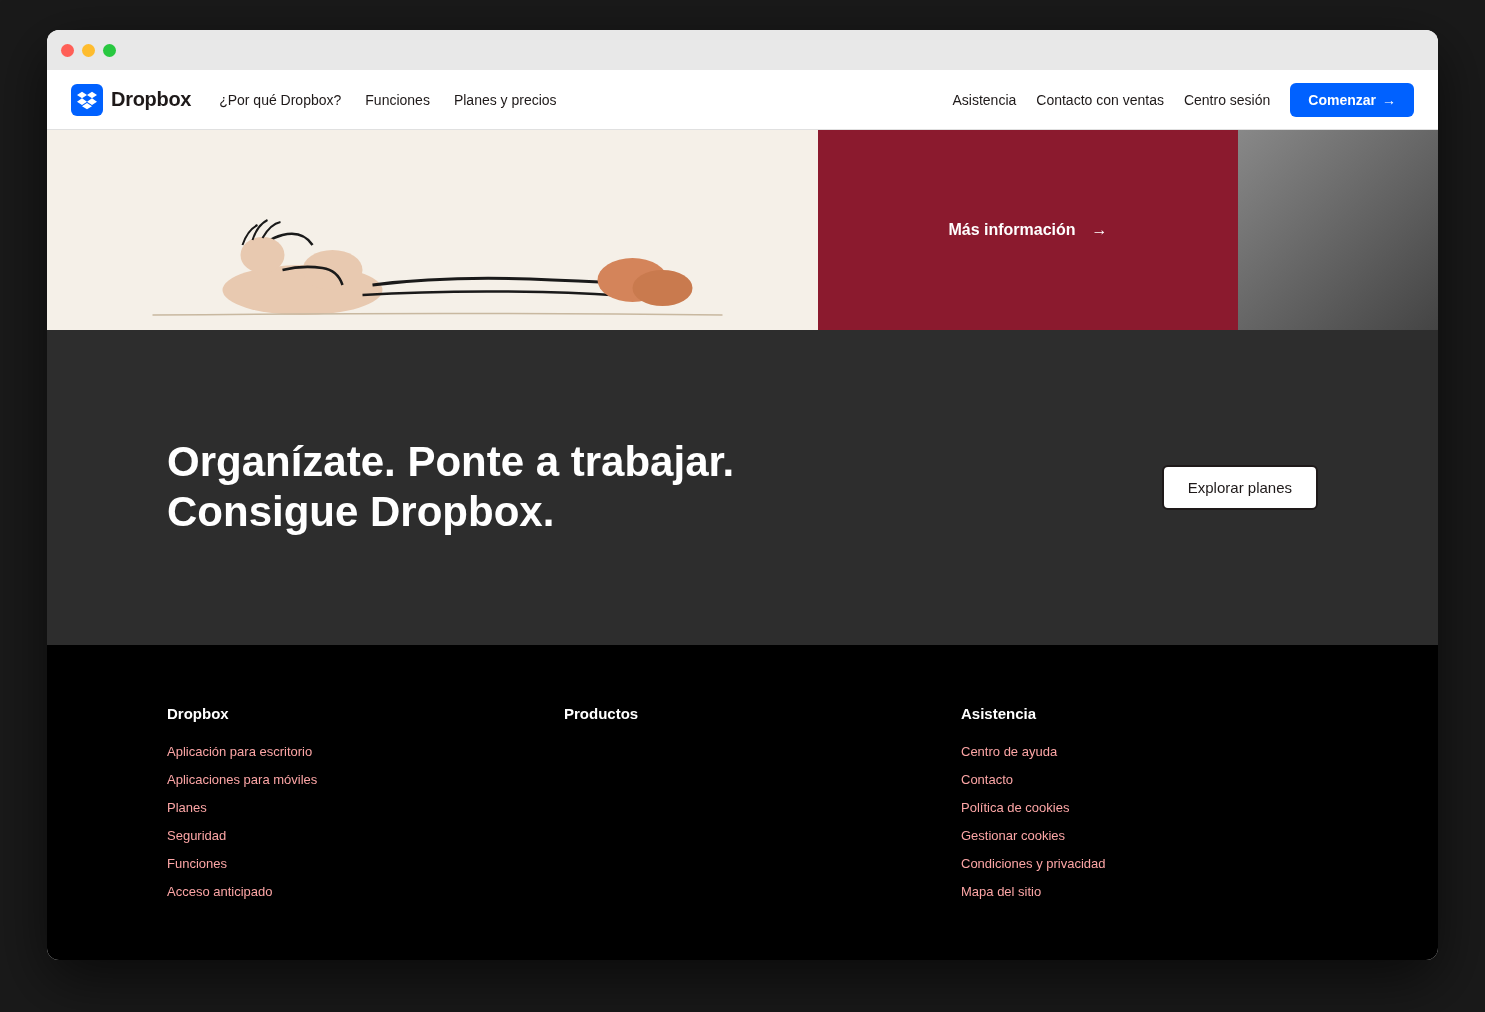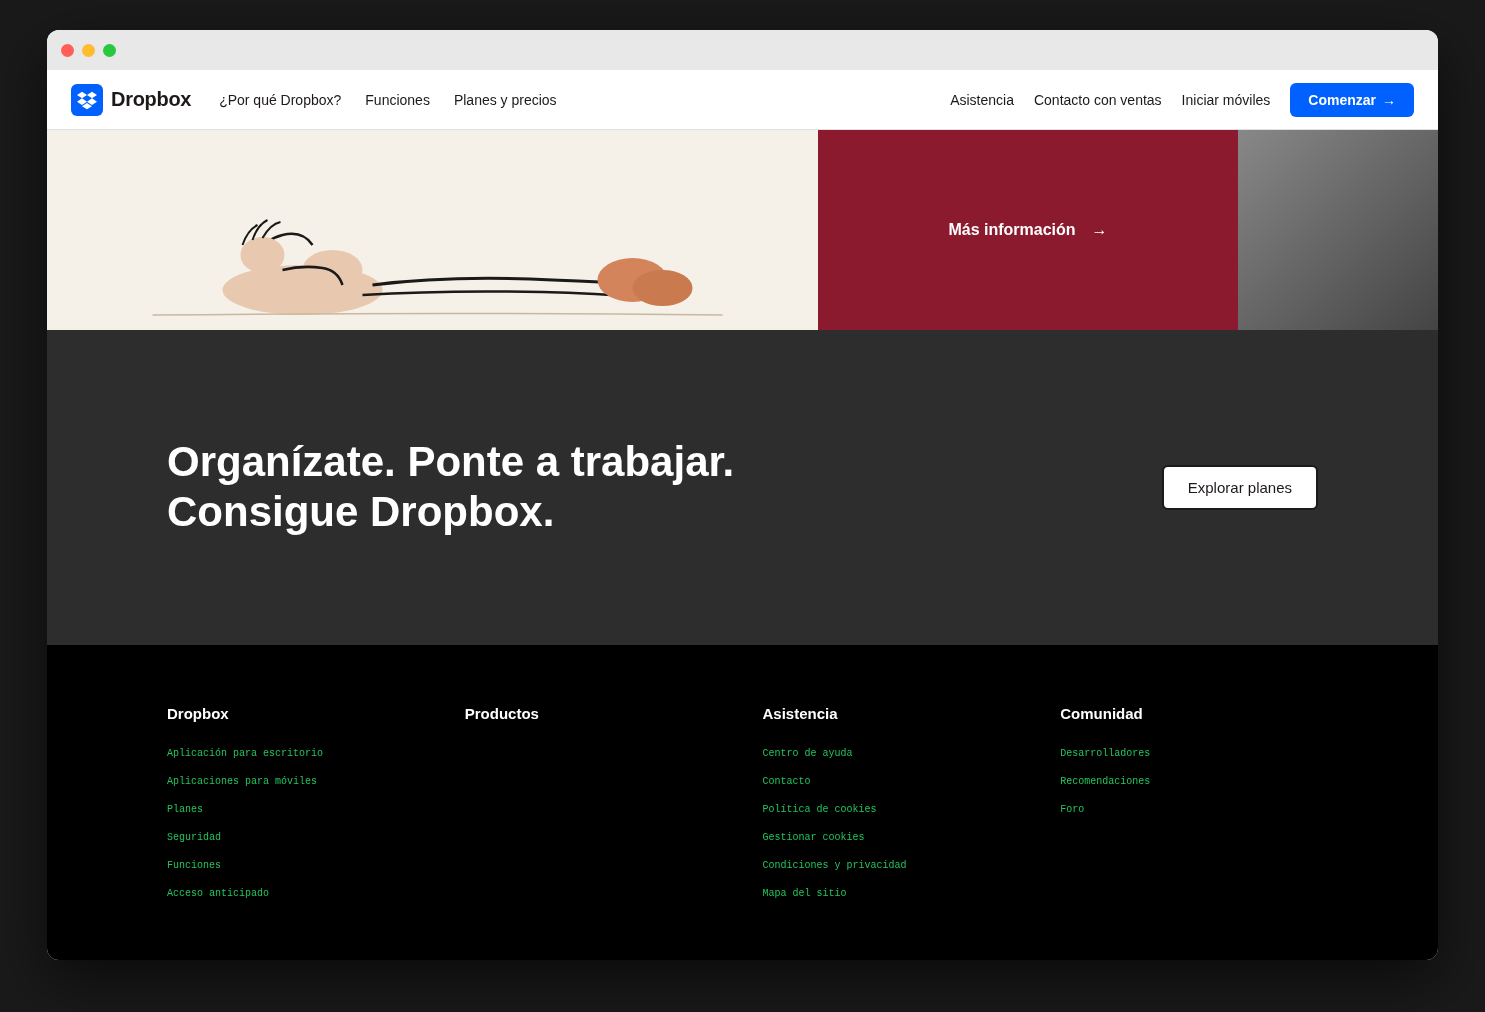--- a/index.html
+++ b/index.html
@@ -234,25 +234,24 @@
     }
 
     .footer-links {
       list-style: none;
       display: flex;
       flex-direction: column;
       gap: 10px;
     }
 
     .footer-links li a {
-      font-size: 10px;
-      color: #22c55e;
+      font-size: 13px;
+      color: #fca5a5;
       text-decoration: none;
       cursor: pointer;
-      font-family: Liberation Mono, monospace;
     }
   </style>
 </head>
 <body>
 
 <div class="browser-window">
 
   <div class="browser-titlebar">
     <div class="traffic-light tl-red"></div>
     <div class="traffic-light tl-yellow"></div>
@@ -271,21 +270,21 @@
 
     <div class="navbar-nav">
       <a class="nav-link">¿Por qué Dropbox?</a>
       <a class="nav-link">Funciones</a>
       <a class="nav-link">Planes y precios</a>
     </div>
 
     <div class="navbar-right">
       <a class="nav-link">Asistencia</a>
       <a class="nav-link">Contacto con ventas</a>
-      <a class="btn-signin">Iniciar móviles</a>
+      <a class="btn-signin">Centro sesión</a>
       <button class="btn-comenzar">
         <span>Comenzar</span>
         <span>→</span>
       </button>
     </div>
   </nav>
 
   <div class="hero-banner">
     <div class="hero-left">
 
@@ -361,23 +360,15 @@
       <ul class="footer-links">
         <li><a>Centro de ayuda</a></li>
         <li><a>Contacto</a></li>
         <li><a>Política de cookies</a></li>
         <li><a>Gestionar cookies</a></li>
         <li><a>Condiciones y privacidad</a></li>
         <li><a>Mapa del sitio</a></li>
       </ul>
     </div>
 
-    <div class="footer-col">
-      <div class="footer-col-title">Comunidad</div>
-      <ul class="footer-links">
-        <li><a>Desarrolladores</a></li>
-        <li><a>Recomendaciones</a></li>
-        <li><a>Foro</a></li>
-      </ul>
-    </div>
   </footer>
 
 </div>
 
 </body></html>

